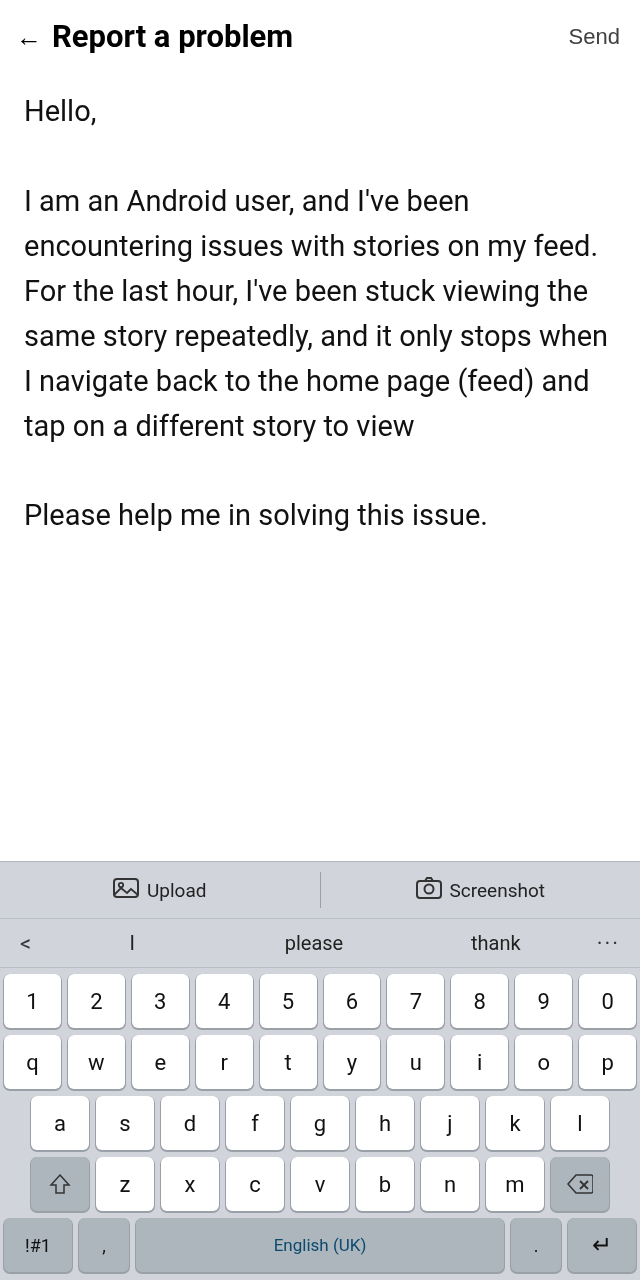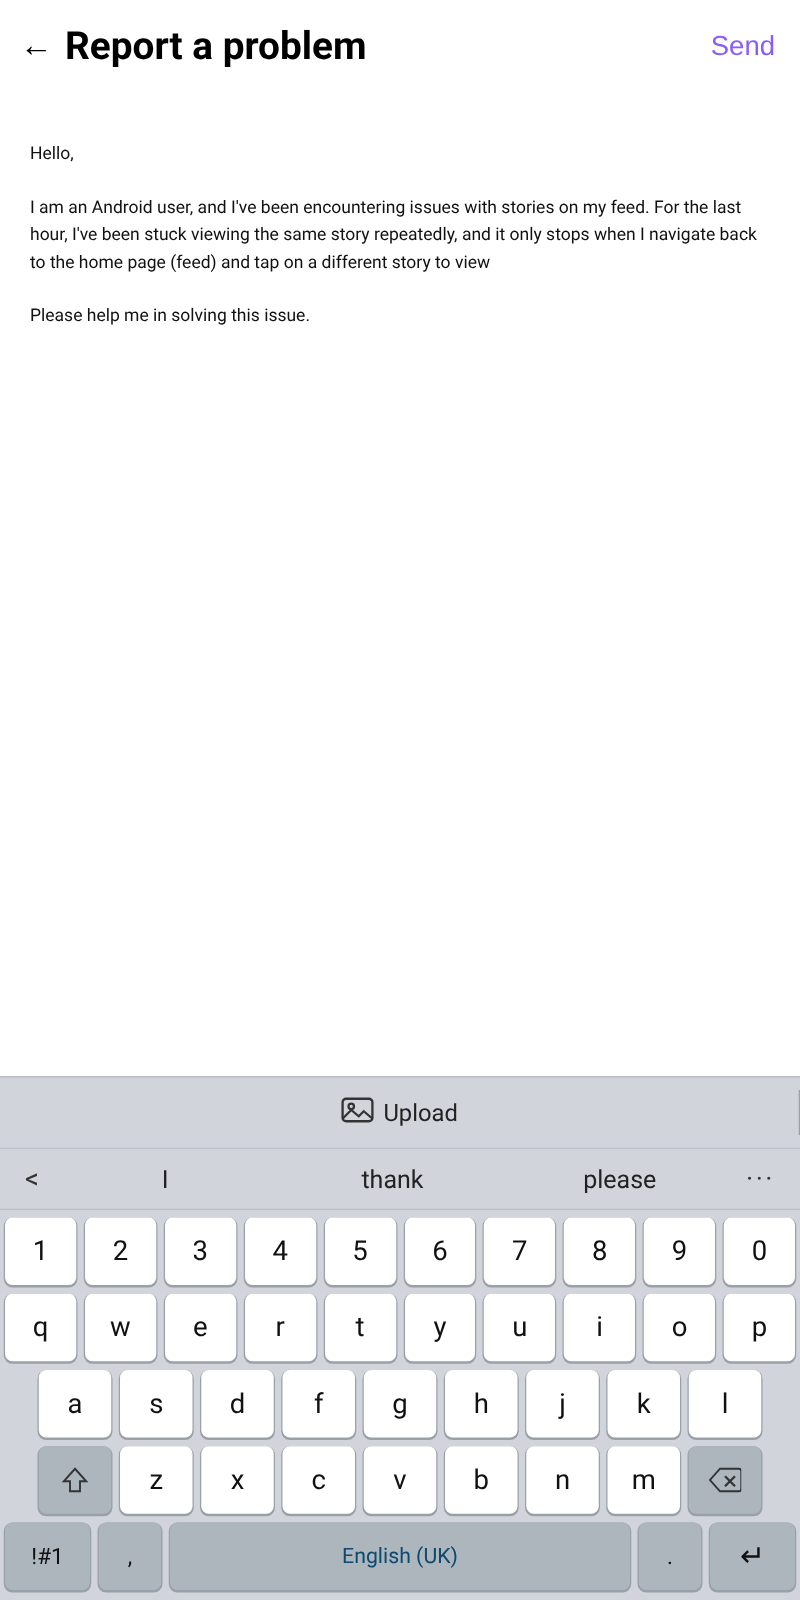--- a/index.html
+++ b/index.html
@@ -32,38 +32,37 @@
       color: #000;
       line-height: 1;
     }
     .header-title {
       font-size: 31px;
       font-weight: 700;
       color: #000;
     }
     .send-btn {
       font-size: 22px;
-      color: #8b5cf6;
+      color: #404040;
       font-weight: 400;
       background: none;
       border: none;
       cursor: pointer;
     }
 
     
     .content-area {
       flex: 1;
       padding: 20px 24px;
       overflow-y: auto;
     }
     .report-text {
-      font-size: 14px;
+      font-size: 29px;
       color: #111;
       line-height: 1.55;
-      margin-top: 24px;
     }
 
     
     .keyboard-toolbar {
       background: #d1d5db;
       display: flex;
       align-items: center;
       justify-content: center;
       gap: 0;
       padding: 10px 0;
@@ -208,27 +207,37 @@
       
       <svg width="26" height="26" viewBox="0 0 26 26" fill="none" xmlns="http://www.w3.org/2000/svg">
         <rect x="1" y="4" width="24" height="18" rx="3" stroke="#333" stroke-width="2" fill="none"></rect>
         <circle cx="8" cy="10" r="2.2" stroke="#333" stroke-width="1.8" fill="none"></circle>
         <polyline points="1,20 8,13 14,18 18,14 25,20" stroke="#333" stroke-width="1.8" fill="none"></polyline>
       </svg>
     </span>
     <span class="toolbar-label">Upload</span>
   </div>
   <div class="toolbar-divider"></div>
+  <div class="toolbar-section">
+    <span class="toolbar-icon">
+      <svg width="26" height="26" viewBox="0 0 26 26" fill="none" xmlns="http://www.w3.org/2000/svg">
+        <rect x="1" y="6" width="24" height="17" rx="3" stroke="#333" stroke-width="2" fill="none"></rect>
+        <circle cx="13" cy="14" r="4.5" stroke="#333" stroke-width="2" fill="none"></circle>
+        <path d="M9 6 L11 3 L15 3 L17 6" stroke="#333" stroke-width="2" fill="none"></path>
+      </svg>
+    </span>
+    <span class="toolbar-label">Screenshot</span>
+  </div>
 </div>
 
 <div class="suggestions-row">
   <span class="suggestion-chevron">&lt;</span>
   <span class="suggestion-word">I</span>
+  <span class="suggestion-word">please</span>
   <span class="suggestion-word">thank</span>
-  <span class="suggestion-word">please</span>
   <span class="suggestion-dots">···</span>
 </div>
 
 <div class="keyboard">
 
   <div class="key-row number-row">
     <div class="key">1</div>
     <div class="key">2</div>
     <div class="key">3</div>
     <div class="key">4</div>

